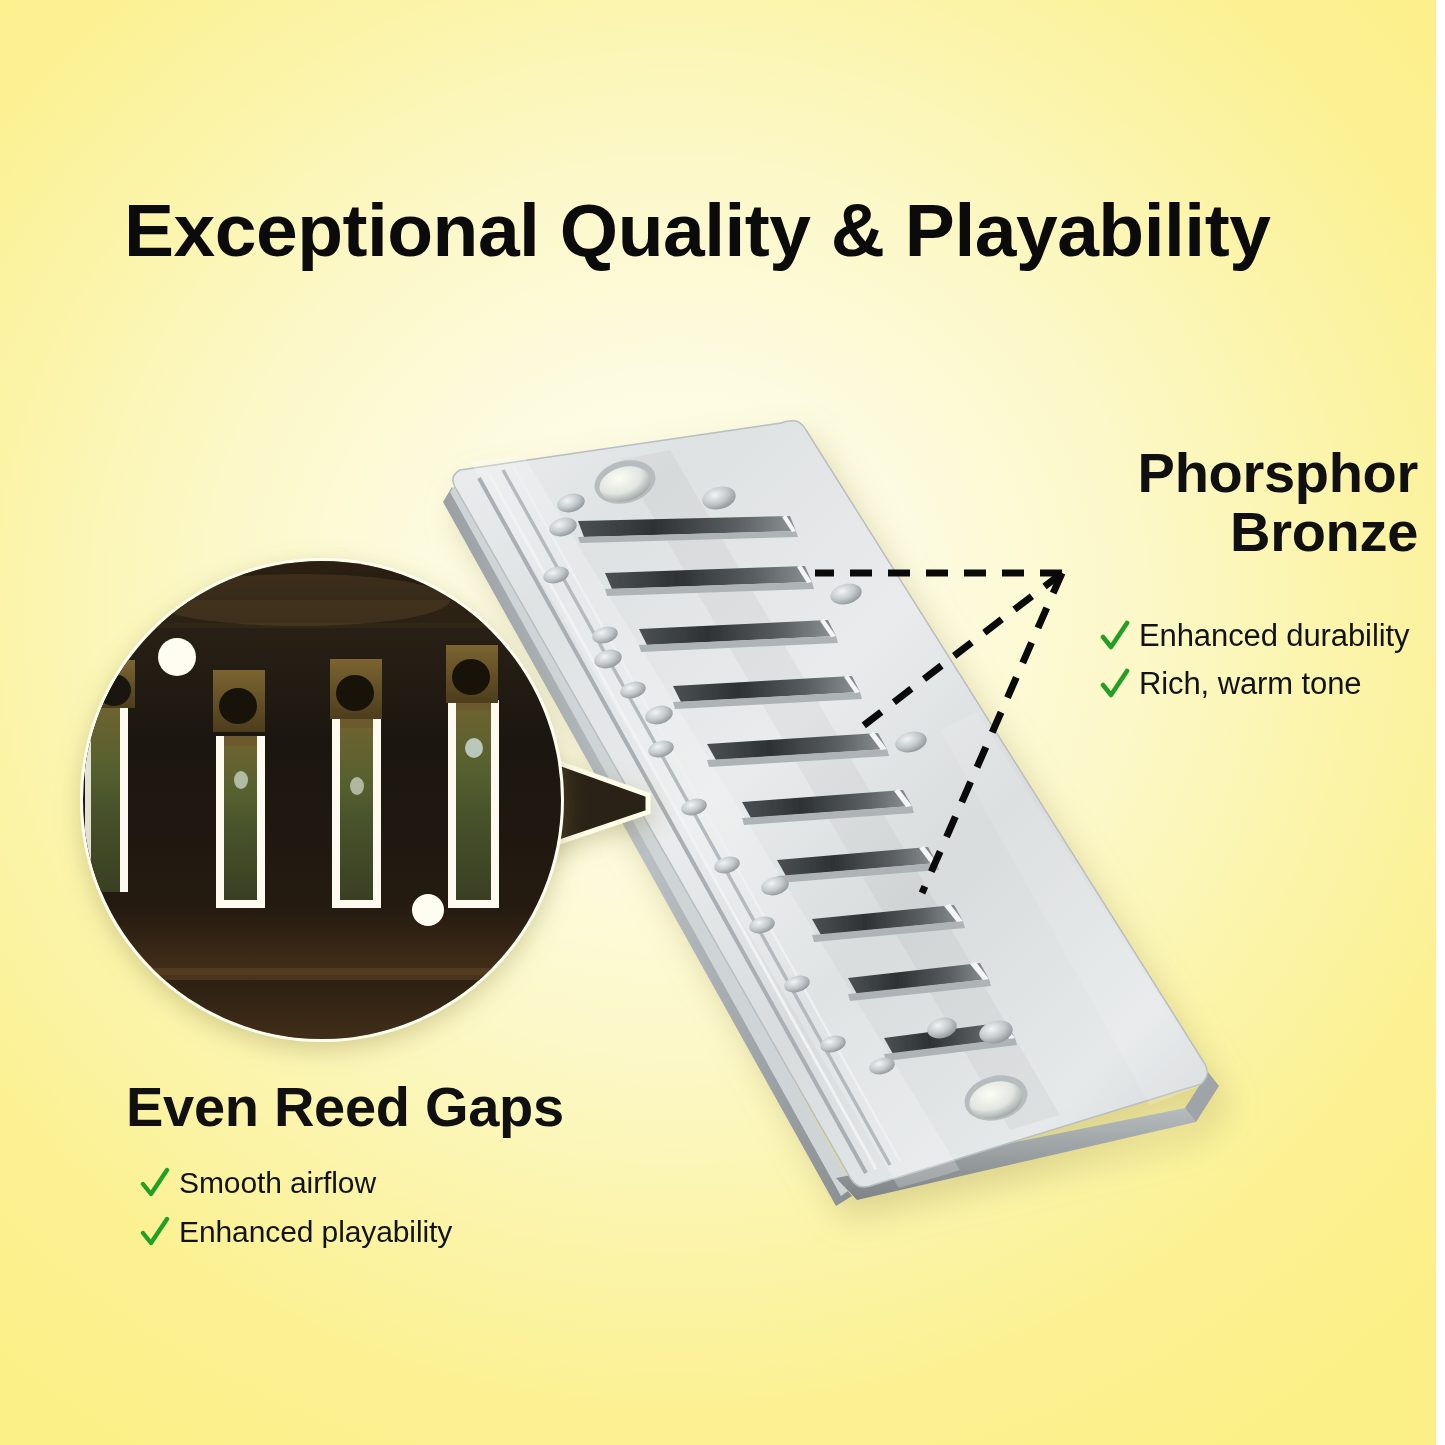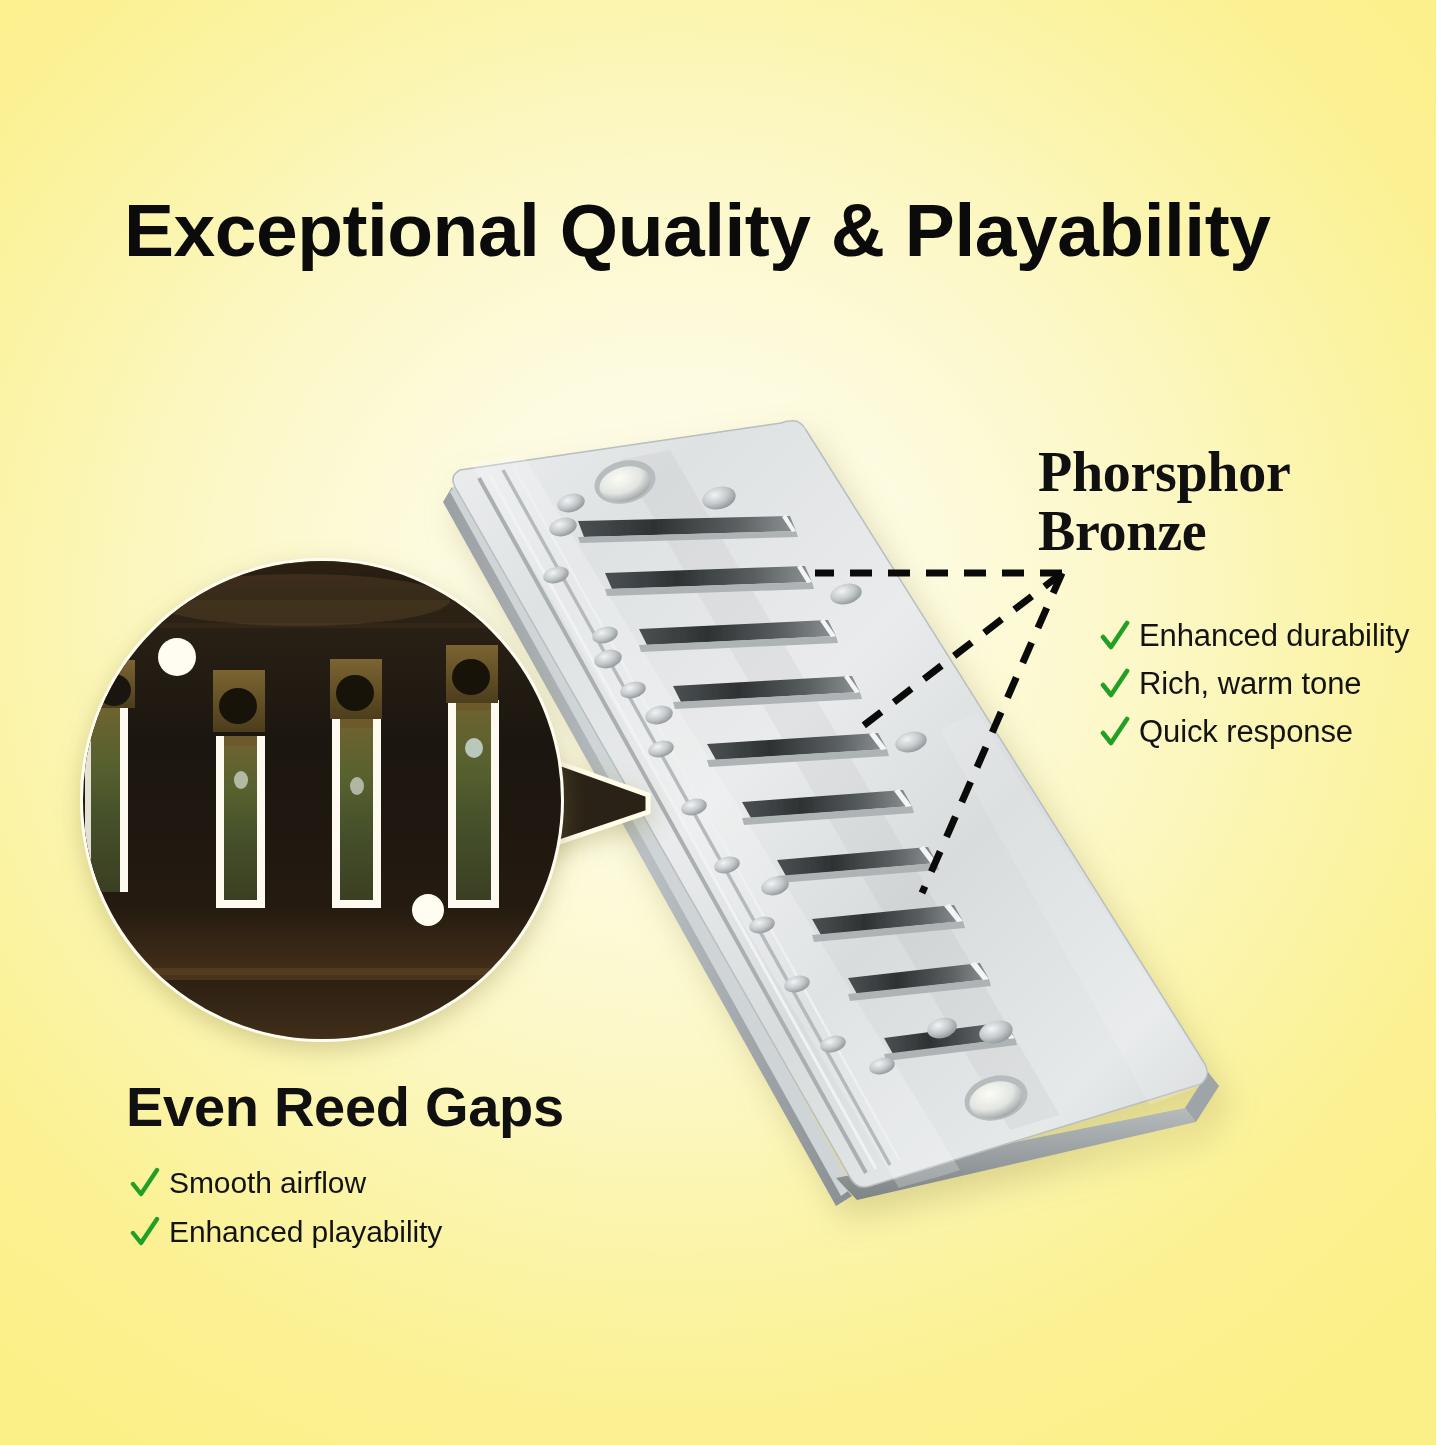--- a/index.html
+++ b/index.html
@@ -39,41 +39,40 @@
   
   .sec-heading {
     position: absolute;
     font-size: 56px;
     font-weight: 700;
     color: #101010;
     line-height: 1.06;
     letter-spacing: -0.3px;
   }
   #bronze-heading {
-    left: 1038px;
+    left: 1078px;
     top: 443px;
     width: 340px;
-    text-align: left;
-    font-family: Liberation Serif, serif;
+    text-align: right;
   }
   #gaps-heading {
     left: 126px;
     top: 1077px;
     white-space: nowrap;
   }
 
   
   .bullets {
     position: absolute;
     list-style: none;
     margin: 0;
     padding: 0;
   }
   #bronze-bullets { left: 1100px; top: 612px; }
-  #gaps-bullets   { left: 130px;  top: 1158px; }
+  #gaps-bullets   { left: 140px;  top: 1158px; }
 
   .bullet {
     display: flex;
     align-items: center;
     white-space: nowrap;
   }
   #bronze-bullets .bullet { height: 48px; }
   #gaps-bullets   .bullet { height: 49px; }
 
   .check {
@@ -402,28 +401,20 @@
       </span>
       <span class="bullet-label">Enhanced durability</span>
     </li>
     <li class="bullet">
       <span class="check">
         <svg width="30" height="34" viewBox="0 0 30 34">
           <path d="M3 18 L11 28 L27 4" stroke="#22a023" stroke-width="4.6" fill="none" stroke-linecap="round" stroke-linejoin="round"></path>
         </svg>
       </span>
       <span class="bullet-label">Rich, warm tone</span>
-    </li>
-    <li class="bullet">
-      <span class="check">
-        <svg width="30" height="34" viewBox="0 0 30 34">
-          <path d="M3 18 L11 28 L27 4" stroke="#22a023" stroke-width="4.6" fill="none" stroke-linecap="round" stroke-linejoin="round"></path>
-        </svg>
-      </span>
-      <span class="bullet-label">Quick response</span>
     </li>
   </ul>
 
   <div class="sec-heading" id="gaps-heading">Even Reed Gaps</div>
 
   <ul class="bullets" id="gaps-bullets">
     <li class="bullet">
       <span class="check">
         <svg width="30" height="34" viewBox="0 0 30 34">
           <path d="M3 18 L11 28 L27 4" stroke="#22a023" stroke-width="4.4" fill="none" stroke-linecap="round" stroke-linejoin="round"></path>

